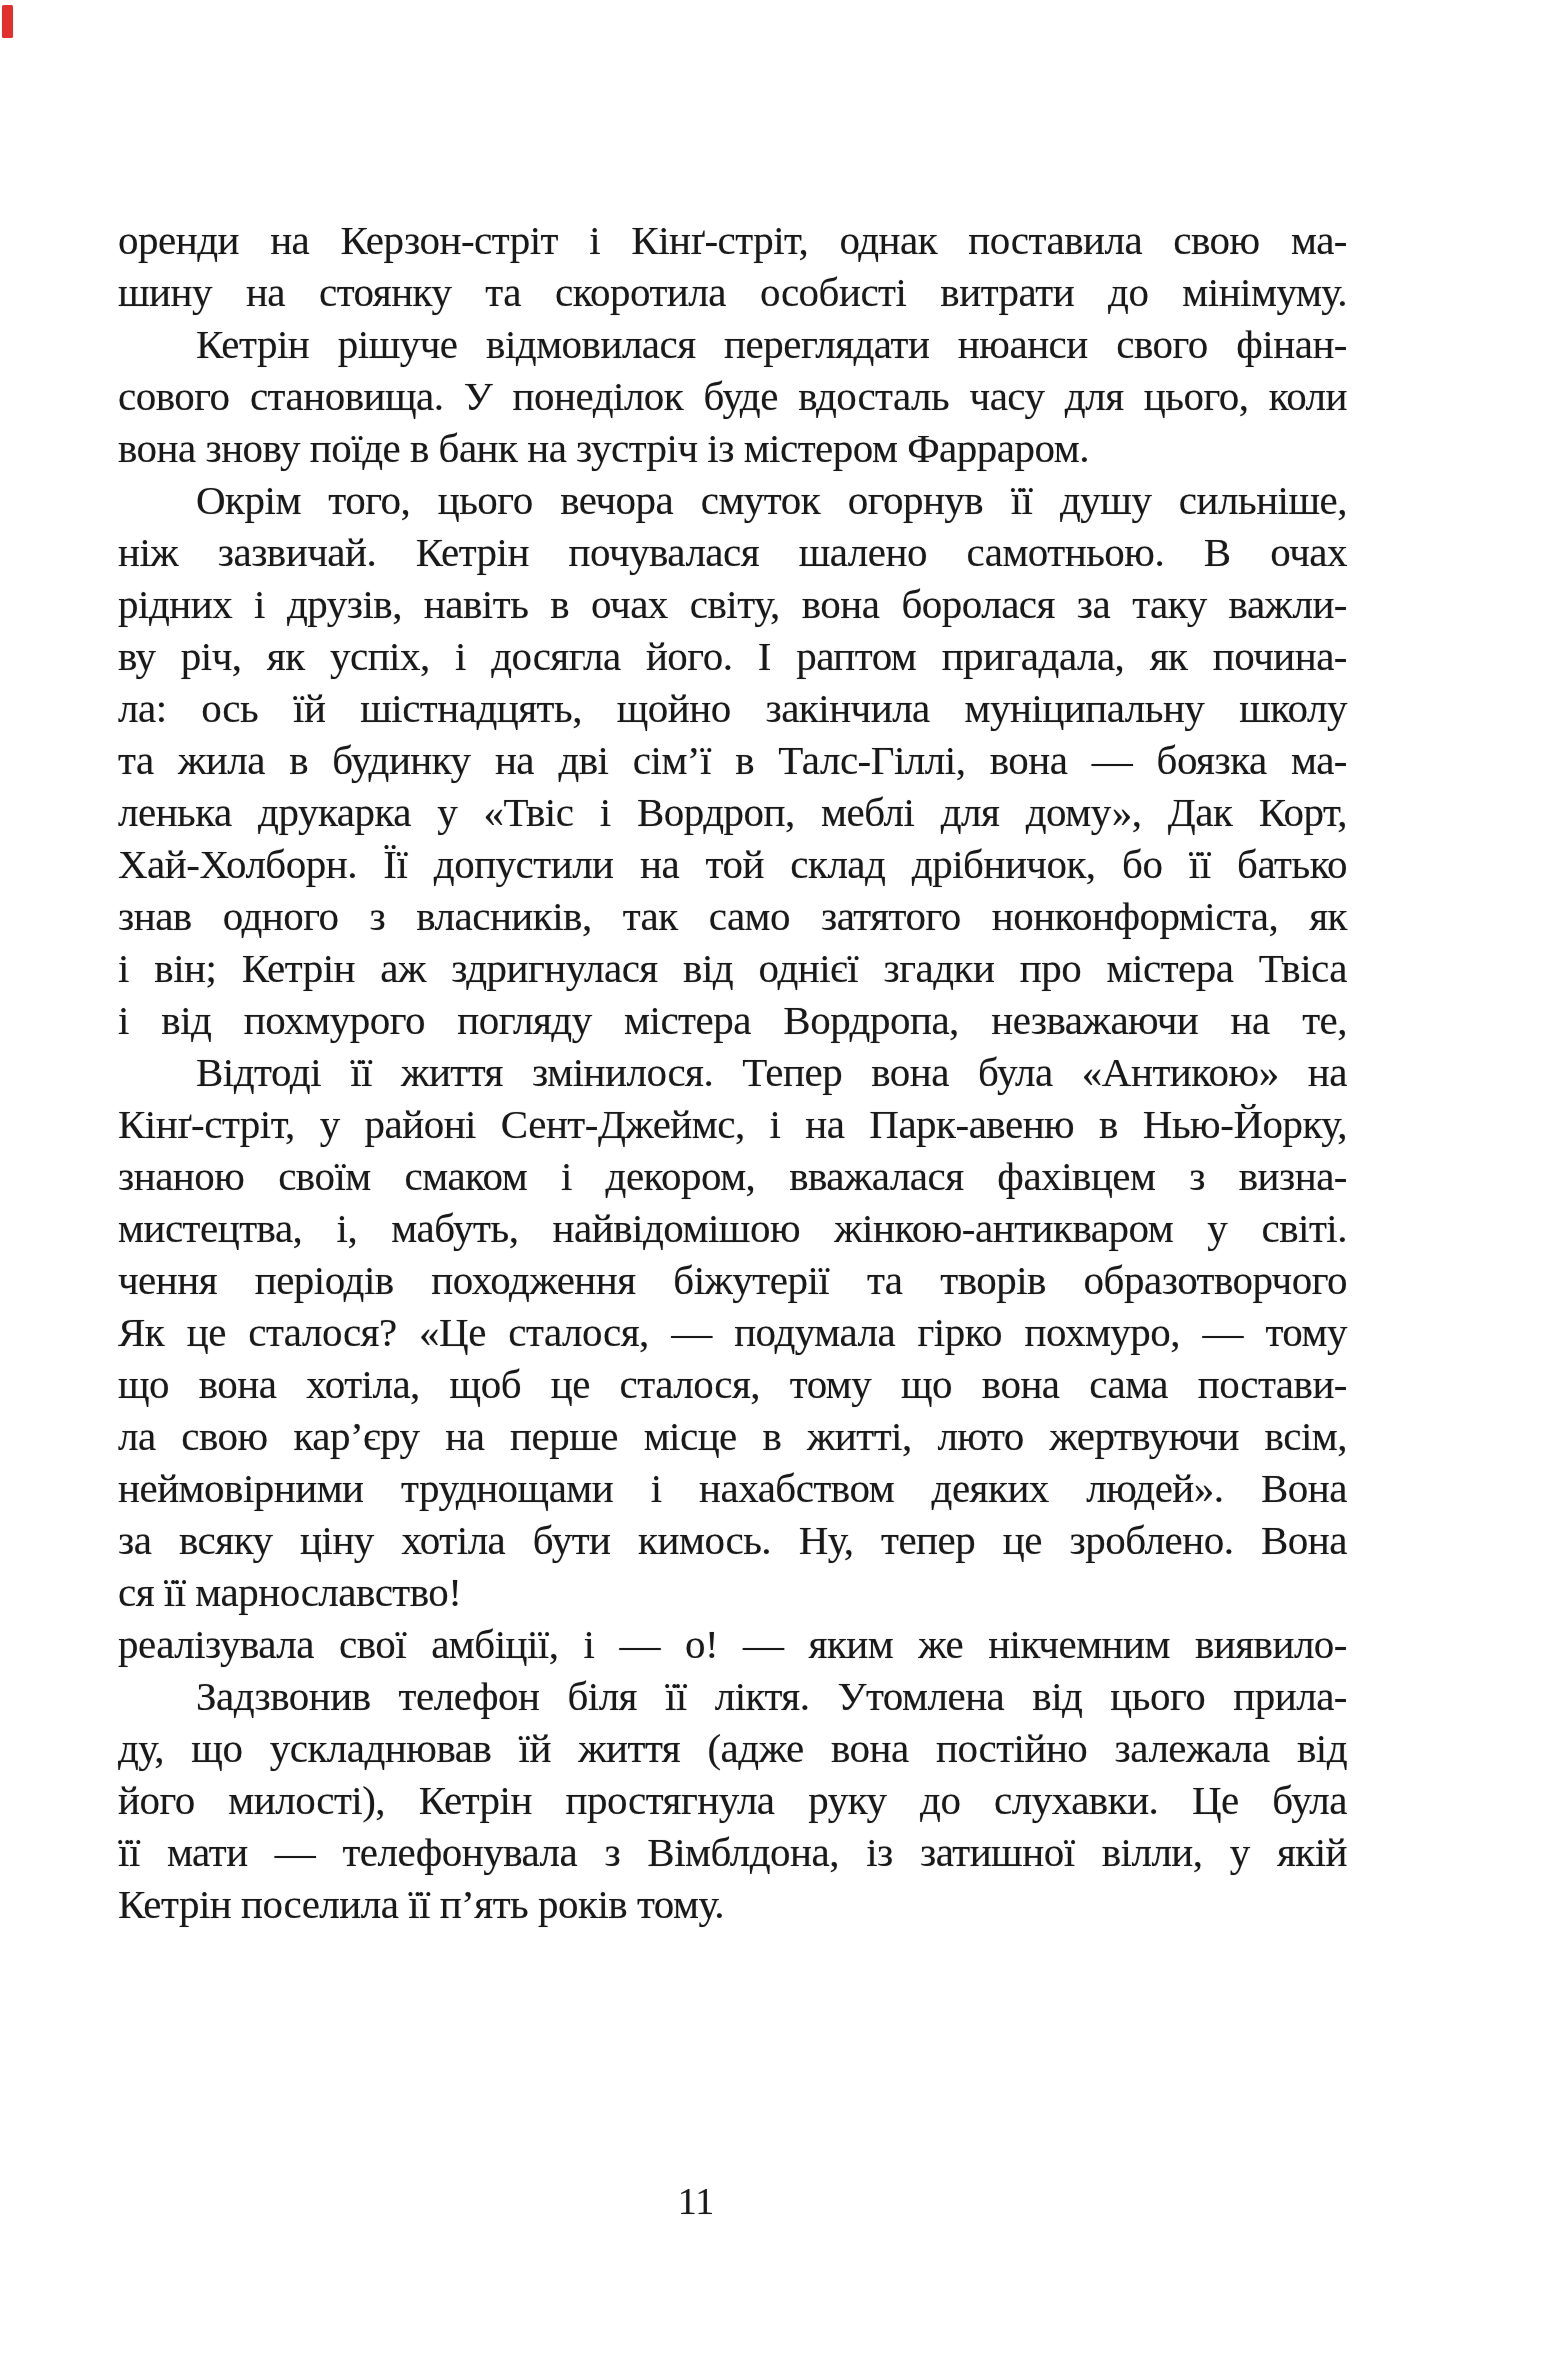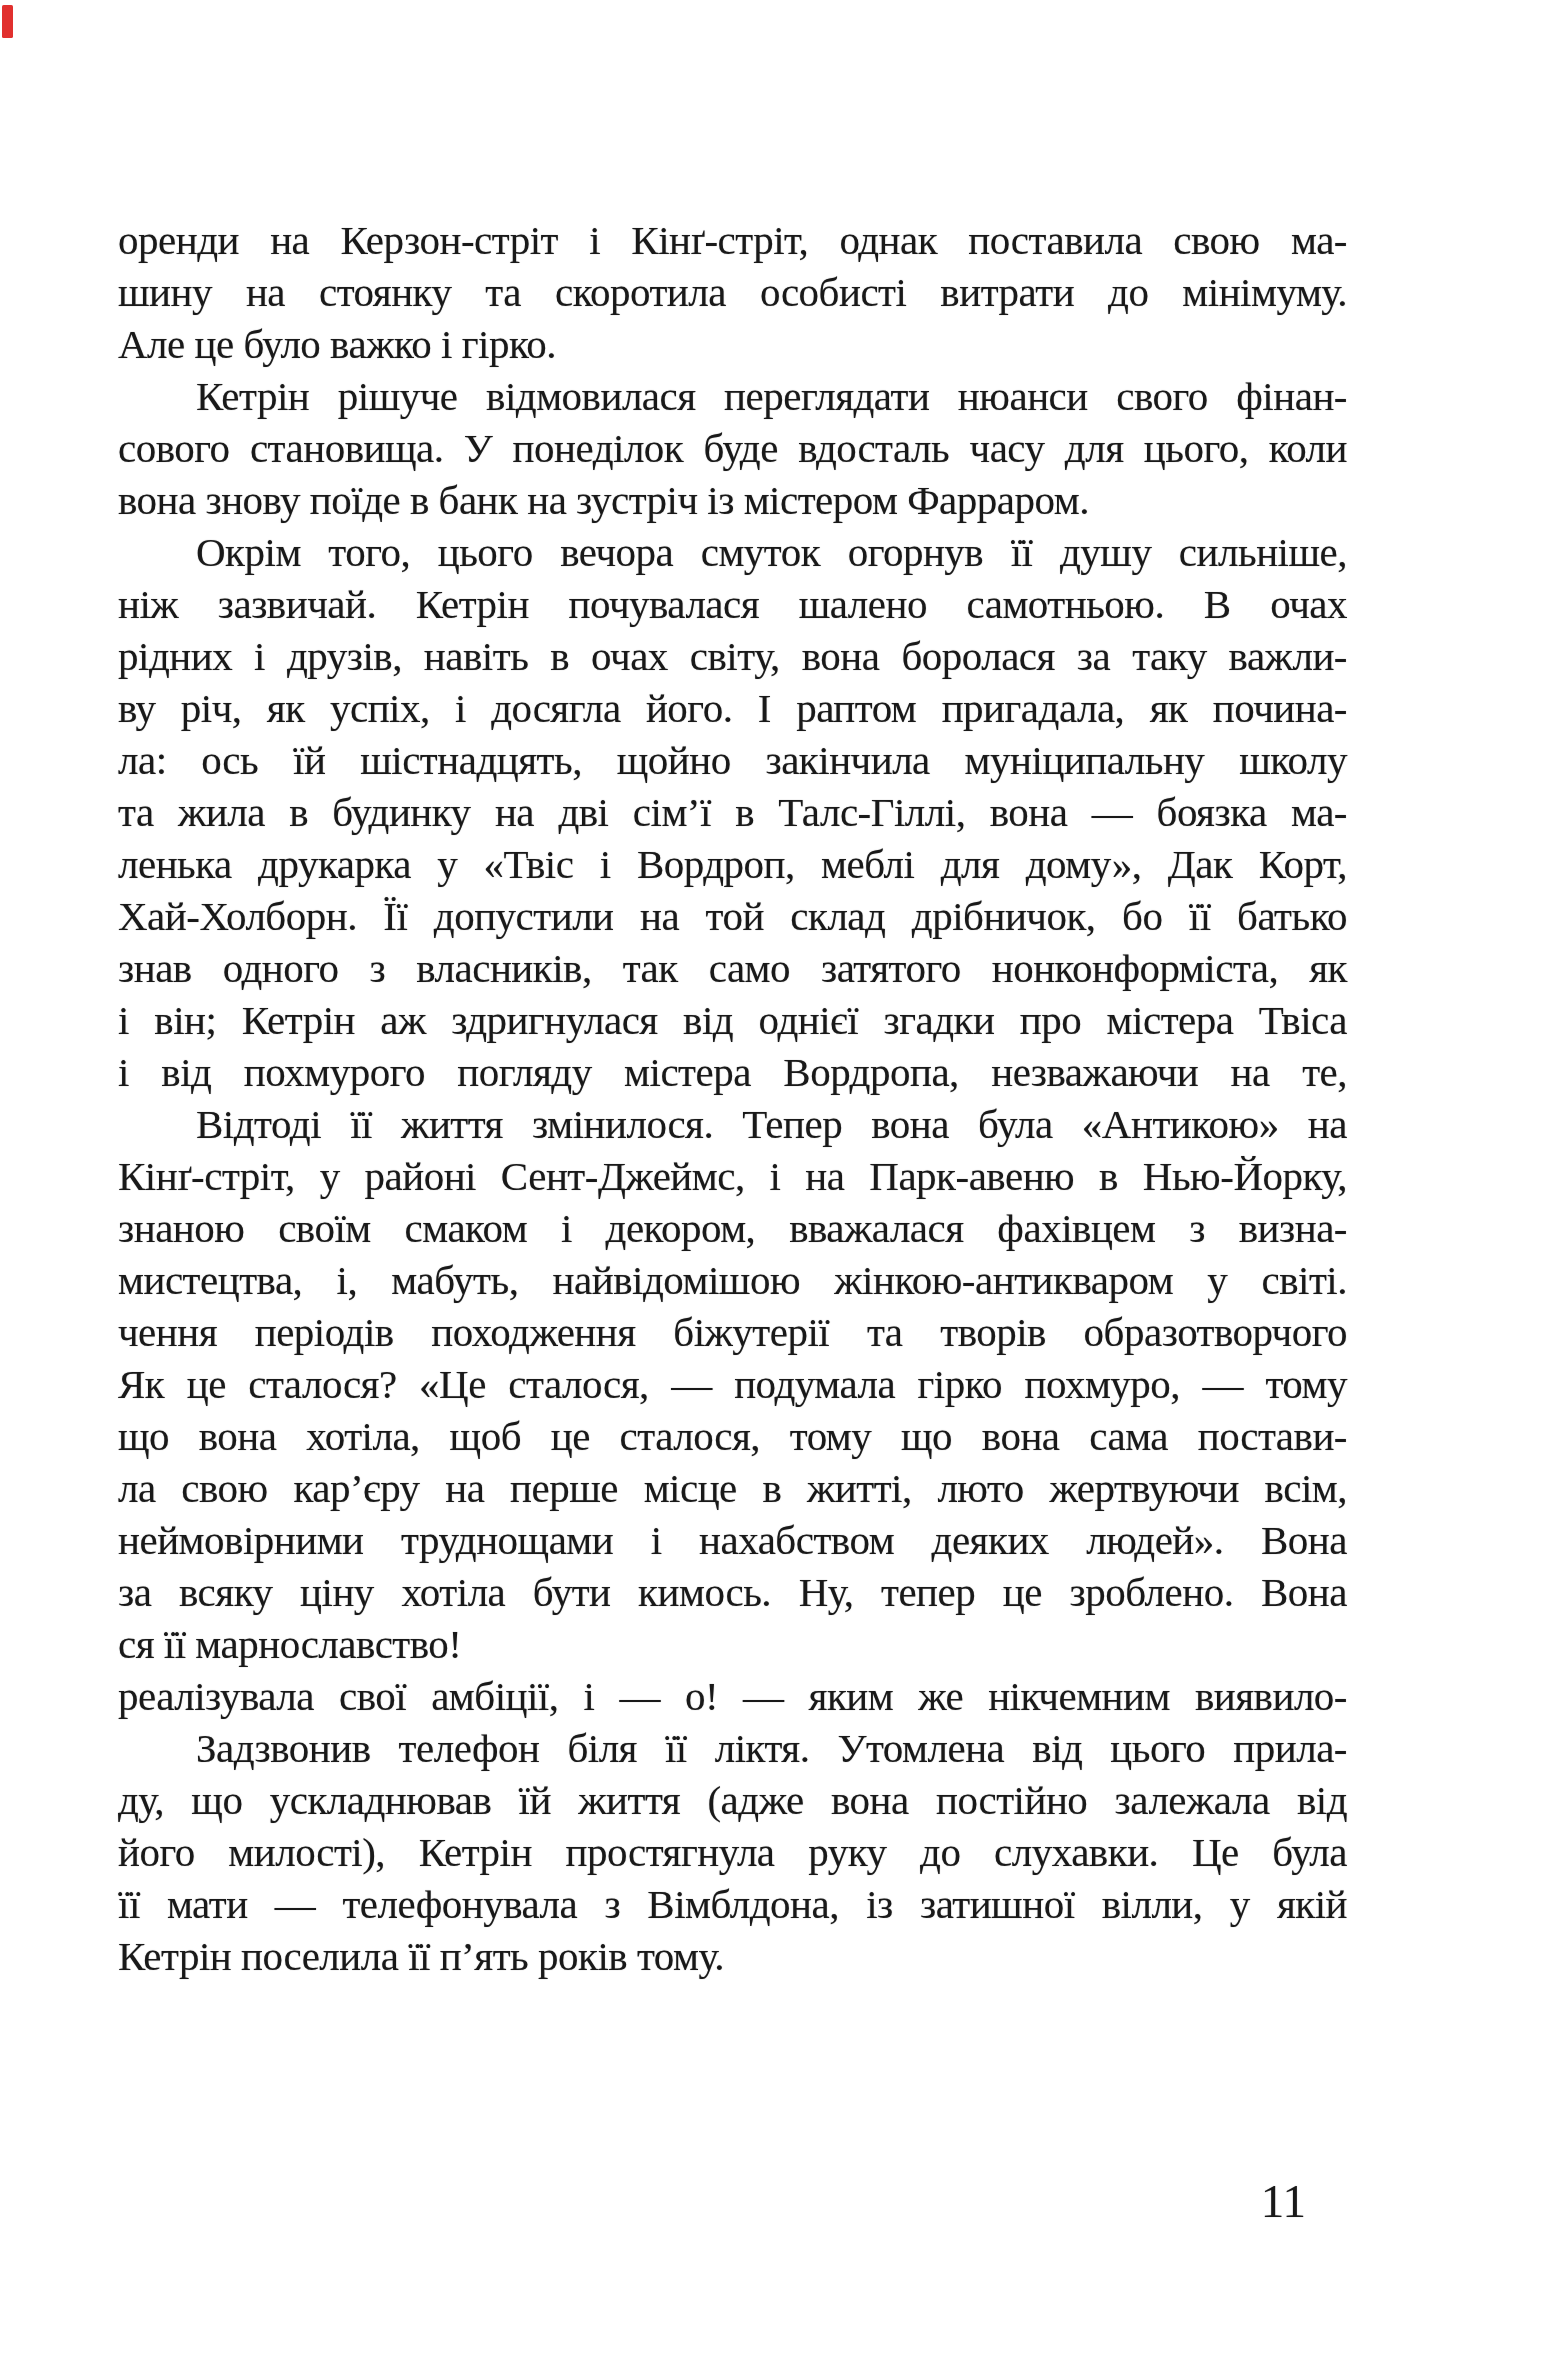--- a/index.html
+++ b/index.html
@@ -34,38 +34,37 @@
   .paragraph { margin: 0; padding: 0; }
   .line {
     text-align: justify;
     text-align-last: justify;
     white-space: normal;
   }
   .line.last { text-align-last: left; }
   .line.indent { text-indent: 78px; }
   .page-number {
     position: absolute;
-    left: 118px; top: 2178px;
+    left: 102px; top: 2178px;
     width: 1188px;
-    text-align: right;
-    font-size: 47px;
+    text-align: center;
+    font-size: 38px;
     line-height: 46px;
     text-shadow: 0 0 1px rgba(10,10,10,0.35);
   }
 </style>
 </head>
 <body>
 
 <div class="book-page" style="background: rgb(255, 255, 255);">
   <div class="scan-mark" style="background: rgb(225, 48, 46);"></div>
   <main class="text-block" id="text-block" style="color: rgb(25, 25, 25);">
       <div class="paragraph">
         <div class="line">оренди на Керзон-стріт і Кінґ-стріт, однак поставила свою ма-</div>
         <div class="line">шину на стоянку та скоротила особисті витрати до мінімуму.</div>
-        <div class="line last">Але це було важко і гірко.</div>
       </div>
       <div class="paragraph">
         <div class="line indent">Кетрін рішуче відмовилася переглядати нюанси свого фінан-</div>
         <div class="line">сового становища. У понеділок буде вдосталь часу для цього, коли</div>
         <div class="line last">вона знову поїде в банк на зустріч із містером Фарраром.</div>
       </div>
       <div class="paragraph">
         <div class="line indent">Окрім того, цього вечора смуток огорнув її душу сильніше,</div>
         <div class="line">ніж зазвичай. Кетрін почувалася шалено самотньою. В очах</div>
         <div class="line">рідних і друзів, навіть в очах світу, вона боролася за таку важли-</div>

